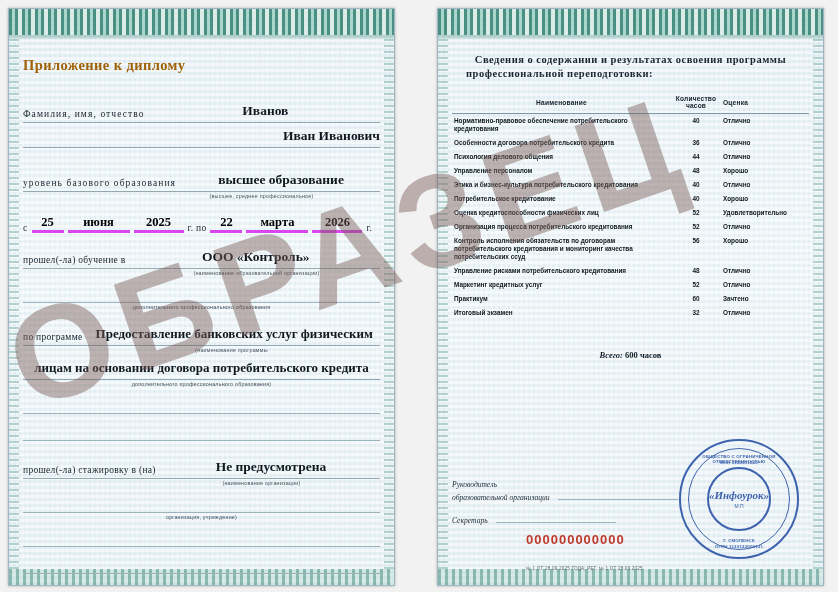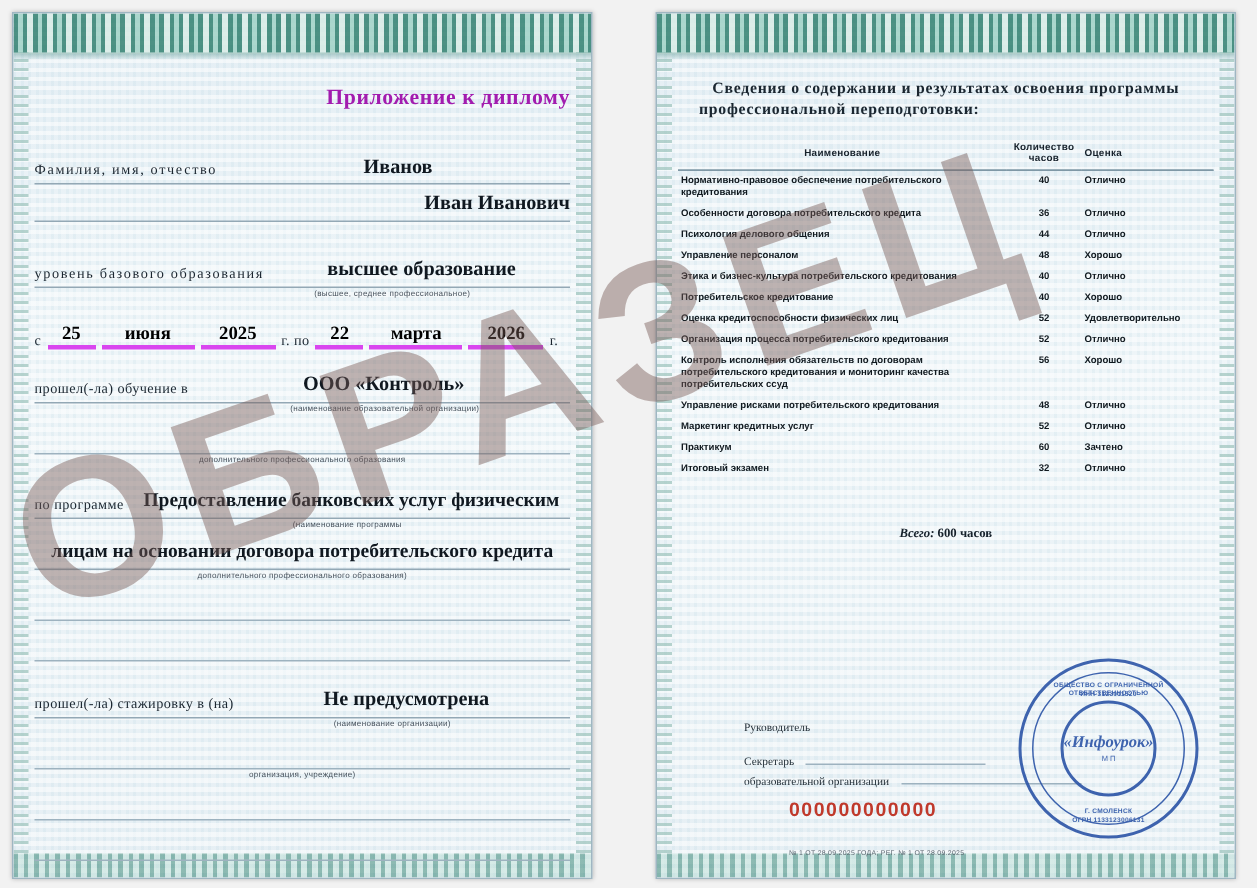--- a/index.html
+++ b/index.html
@@ -72,25 +72,25 @@
   .sidebandL { left: 0; }
   .sidebandR { right: 0; }
 
   .content {
     position: absolute;
     left: 14px; right: 14px; top: 30px; bottom: 18px;
   }
 
   
   .doc-title {
-    text-align: right;
+    text-align: left;
     font-size: 14.5px;
     font-weight: bold;
     letter-spacing: .4px;
-    color: #a21caf;
+    color: #a16207;
     margin-top: 18px;
     font-family: "Liberation Serif", serif;
   }
   .row {
     position: relative;
     margin-top: 14px;
     min-height: 20px;
   }
   .lbl {
     font-size: 9.5px;
@@ -196,23 +196,23 @@
     font-family: Liberation Serif, serif;
   }
   .total i { font-style: italic; font-weight: bold; }
 
   .sign-block {
     position: absolute;
     left: 14px;
     bottom: 58px;
     font-size: 7.6px;
     color: #243039;
+    font-style: italic;
     line-height: 13px;
     font-family: "Liberation Serif", serif;
-    margin-left: 44px;
   }
   .sign-block .sline {
     display: block;
   }
   .sign-block .sep {
     display: inline-block;
     width: 120px;
     border-bottom: 1px solid #9db2bf;
     margin-left: 8px;
     height: 8px;
@@ -513,25 +513,25 @@
       <div class="total">
         <i>Всего:</i>
         <span>600 часов</span>
       </div>
     </div>
 
     <div class="sign-block">
       <span class="sline">
         <span>Руководитель</span>
       </span>
+      <span class="sline">
+        <span>образовательной организации</span><span class="sep"></span>
+      </span>
       <span class="sline" style="margin-top:10px;display:block;">
         <span>Секретарь</span><span class="sep"></span>
-      </span>
-      <span class="sline">
-        <span>образовательной организации</span><span class="sep"></span>
       </span>
     </div>
 
     <div class="serial">000000000000</div>
     <div class="serial-sub">№ 1 ОТ 28.09.2025 ГОДА; РЕГ. № 1 ОТ 28.09.2025</div>
 
     <div class="seal">
       <div class="seal-arc top">ОБЩЕСТВО С ОГРАНИЧЕННОЙ ОТВЕТСТВЕННОСТЬЮ</div>
       <div class="seal-arc top2">ИНН 3123011520</div>
       <div class="seal-inner">

